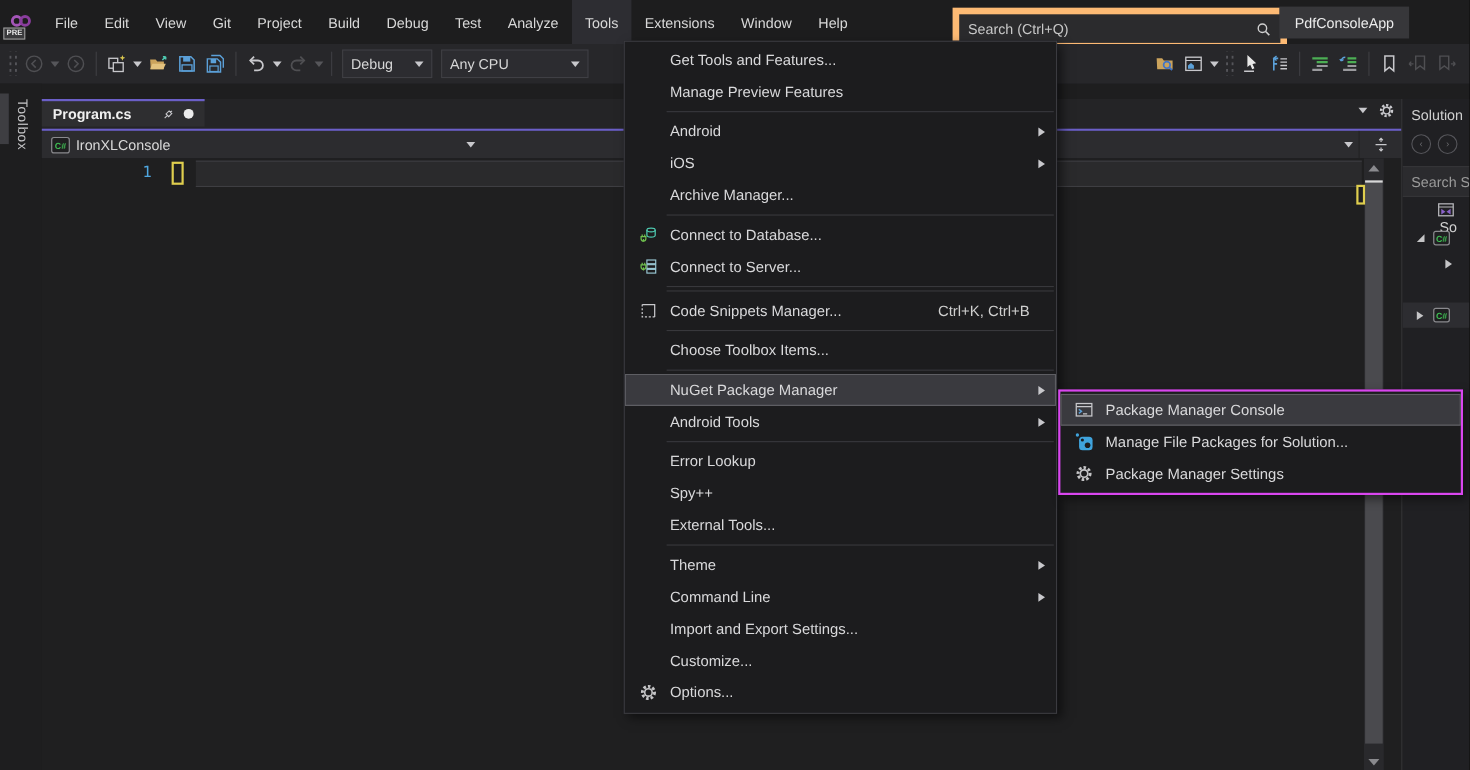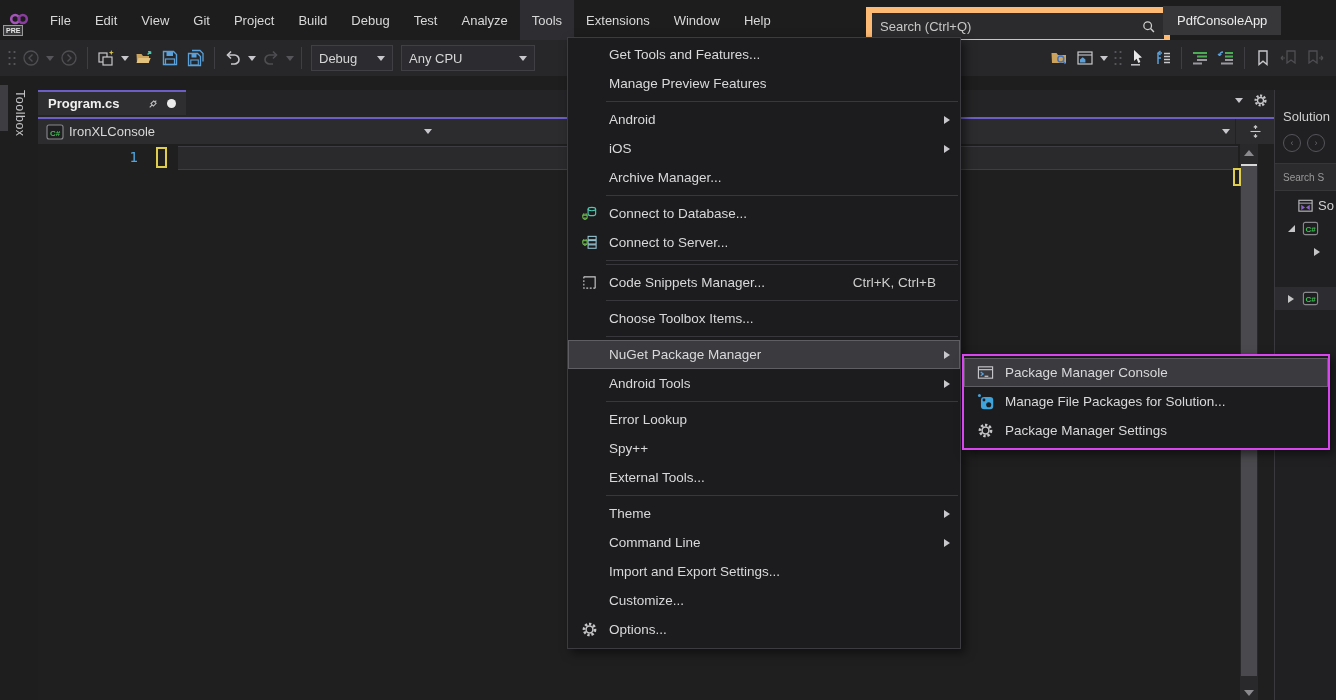--- a/index.html
+++ b/index.html
@@ -69,26 +69,26 @@
   .current-line{position:absolute;left:140px;top:2px;width:1060px;height:24px;background:#2a2a2c;
        border-top:1px solid #3e3e42;border-bottom:1px solid #3e3e42;box-sizing:border-box;}
   .vscroll{position:absolute;left:1202px;top:0;width:18px;height:556px;background:#29292c;}
   .vs-up{position:absolute;left:4px;top:6px;width:0;height:0;border-left:5px solid transparent;border-right:5px solid transparent;border-bottom:6px solid #8a8a8e;}
   .vs-thumb{position:absolute;left:1px;top:20px;width:16px;height:510px;background:#4a4a4e;border-top:2px solid #d8d8d8;}
   .vs-down{position:absolute;left:4px;bottom:4px;width:0;height:0;border-left:5px solid transparent;border-right:5px solid transparent;border-top:6px solid #8a8a8e;}
   .vs-mark{position:absolute;left:1195px;top:24px;width:8px;height:18px;border:2px solid #dfce4e;box-sizing:border-box;}
   .editor-divider{position:absolute;left:1274px;top:90px;width:1px;height:610px;background:#3a3a3e;}
   
   .solution-panel{position:absolute;left:1275px;top:90px;width:61px;height:610px;background:#202023;overflow:hidden;}
-  .sp-title{padding:7px 0 0 8px;color:#cfcfcf;white-space:nowrap;margin-top:12px;}
+  .sp-title{padding:7px 0 0 8px;color:#cfcfcf;white-space:nowrap;}
   .sp-nav{display:flex;gap:6px;padding:10px 0 0 8px;}
   .sp-circle{width:16px;height:16px;border-radius:50%;border:1px solid #55555a;color:#6a6a6e;
        display:flex;align-items:center;justify-content:center;font-size:9px;}
   .sp-search{margin-top:11px;height:26px;background:#2b2b2e;border-top:1px solid #363639;border-bottom:1px solid #363639;
-       display:flex;align-items:center;padding-left:8px;color:#9a9a9a;font-size:10px;white-space:nowrap;}
+       display:flex;align-items:center;padding-left:8px;color:#9a9a9a;font-size:13px;white-space:nowrap;}
   .sp-tree{margin-top:3px;}
   .tree-row{height:23px;display:flex;align-items:center;white-space:nowrap;color:#d0d0d0;}
   .tree-row.hl{background:#2d2d31;}
   .tree-row .exp{width:14px;height:14px;margin-right:4px;flex:none;display:flex;align-items:center;justify-content:center;}
   .exp-collapsed{width:0;height:0;border-top:4.5px solid transparent;border-bottom:4.5px solid transparent;border-left:6px solid #c5c5c7;}
   .exp-expanded{width:0;height:0;border-left:7px solid transparent;border-bottom:7px solid #c5c5c7;}
   .tree-icon{width:17px;height:17px;margin-right:4px;flex:none;}
   .tree-icon svg{width:17px;height:17px;}
   .tree-gap{height:24px;}
   
@@ -419,21 +419,21 @@
   <div class="editor-divider"></div>
 
   <aside class="solution-panel">
     <div class="sp-title">Solution</div>
     <div class="sp-nav">
       <span class="sp-circle">‹</span>
       <span class="sp-circle">›</span>
     </div>
     <div class="sp-search">Search S</div>
     <div class="sp-tree" id="sp-tree">
-        <div class="tree-row" style="padding-left: 22px;">
+        <div class="tree-row" style="padding-left: 22px; flex-direction: column;">
           <span class="tree-icon"><svg viewBox="0 0 18 18">
               <rect x="2" y="3.5" width="14" height="11.5" fill="none" stroke="#b8b8bc" stroke-width="1.2"></rect>
               <path d="M2 6.5h14" stroke="#b8b8bc" stroke-width="1"></path>
               <path d="M4.5 8.2l4 2.8-4 2.8zM13.5 8.2l-4 2.8 4 2.8z" fill="#8a63c9"></path>
             </svg></span>
           <span>So</span>
         </div>
         <div class="tree-row" style="padding-left: 9px;">
           <span class="exp">
             <span class="exp-expanded"></span>

